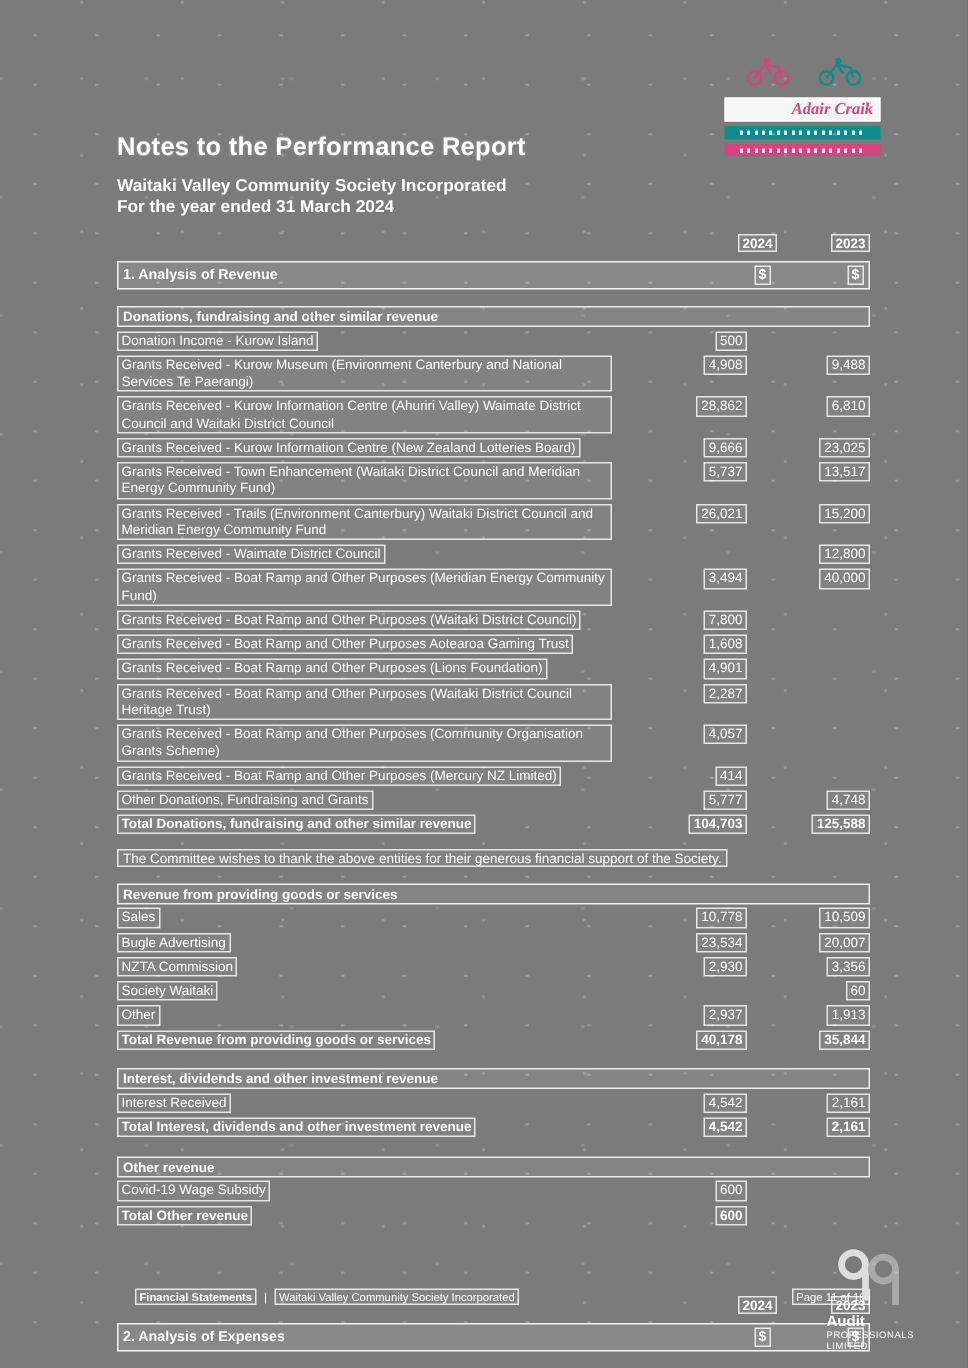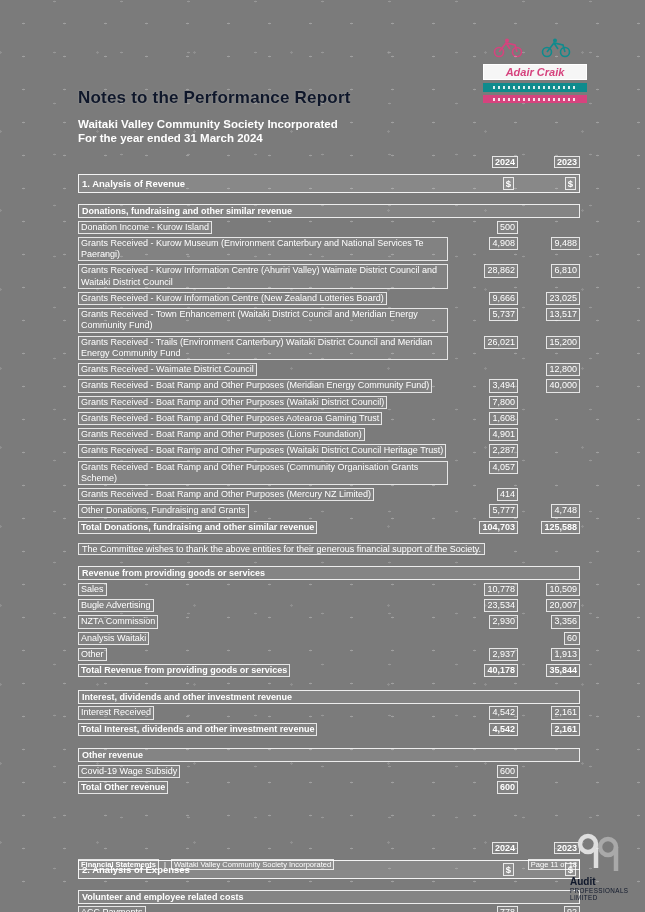--- a/index.html
+++ b/index.html
@@ -13,70 +13,70 @@
     content:"";position:absolute;inset:0;pointer-events:none;opacity:.30;
     background-image:
       radial-gradient(rgba(255,255,255,.9) 1px, transparent 1.3px),
       radial-gradient(rgba(255,255,255,.7) 1px, transparent 1.4px),
       radial-gradient(rgba(255,255,255,.5) 1.2px, transparent 1.6px);
     background-size:41px 33px, 67px 51px, 97px 79px;
     background-position:3px 7px, 21px 27px, 49px 13px;
   }
   .content{position:absolute;left:78px;right:65px;top:88px;}
 
-  .title{font-size:17px;font-weight:bold;color:#0f172a;letter-spacing:.2px;margin:0 0 10px 0;
+  .title{font-size:17px;font-weight:bold;color:#ffffff;letter-spacing:.2px;margin:0 0 10px 0;
          text-shadow:0 0 2px rgba(255,255,255,.25);}
   .sub{font-size:11.5px;font-weight:bold;margin:2px 0;}
 
   .years-row{display:flex;justify-content:flex-end;margin-top:12px;font-size:9px;font-weight:bold;}
   .amt-col{width:62px;text-align:right;flex-shrink:0;}
 
   .section-bar{
     display:flex;align-items:center;margin-top:6px;padding:2px 3px;
     border:1px solid rgba(255,255,255,.9);background:rgba(255,255,255,.10);
     font-size:9.5px;font-weight:bold;
   }
   .section-bar .sec-title{flex:1;}
 
   .group-heading{
     margin-top:11px;padding:1px 3px;font-size:9px;font-weight:bold;
     border:1px solid rgba(255,255,255,.85);background:rgba(255,255,255,.07);
   }
 
   .rows{margin-top:1px;}
-  .row{display:flex;align-items:flex-start;padding:1.5px 0;font-size:9px;line-height:1.25;}
+  .row{display:flex;align-items:flex-start;padding:1.5px 0;font-size:9px;line-height:1.25;gap:20px;}
   .row .label{flex:1;padding-right:8px;}
   .row .amt{width:62px;text-align:right;flex-shrink:0;}
   .box{display:inline-block;border:1px solid rgba(255,255,255,.8);background:rgba(255,255,255,.06);
        padding:0 2px;max-width:100%;box-sizing:border-box;}
   .row-total{font-weight:bold;}
   .row-total .box{border-width:1.5px;}
 
   .note{margin:8px 0 0 0;font-size:9px;}
   .note .box{padding:0 3px;}
 
   .spacer-lg{height:34px;}
 
-  .footer{position:absolute;left:78px;right:65px;bottom:42px;display:flex;align-items:center;
+  .footer{position:absolute;left:90px;right:65px;bottom:42px;display:flex;align-items:center;
           gap:5px;font-size:7.5px;}
   .footer .page-num{margin-left:auto;}
   .footer .bold{font-weight:bold;}
 
   
-  .ac-logo{position:absolute;top:36px;right:58px;width:104px;text-align:center;}
+  .ac-logo{position:absolute;top:36px;right:58px;width:104px;text-align:right;font-family:Liberation Serif, serif;}
   .ac-name{display:block;border:1px solid #ffffff;background:#f6f6f6;color:#d6437e;
            font-weight:bold;font-style:italic;font-size:11px;padding:1px 4px;margin-top:2px;}
   .ac-bar{height:9px;margin-top:3px;
           background-image:repeating-linear-gradient(90deg, rgba(255,255,255,.85) 0 2px, transparent 2px 5px);
           background-size:80% 3px;background-repeat:no-repeat;background-position:center;}
   .ac-bar.teal{background-color:#0f8b8d;}
   .ac-bar.pink{background-color:#d6437e;height:8px;}
 
   
-  .ap-logo{position:absolute;right:9px;bottom:10px;width:66px;color:#0f172a;}
+  .ap-logo{position:absolute;right:28px;bottom:10px;width:66px;color:#ffffff;}
   .ap-text1{font-size:10px;font-weight:bold;line-height:1.1;}
   .ap-text2{font-size:6.3px;letter-spacing:.4px;line-height:1.2;}
 </style>
 </head>
 <body>
 
 <div class="page">
 
   <div class="ac-logo">
     <svg width="96" height="22" viewBox="0 0 96 22">
@@ -232,21 +232,21 @@
           <span class="amt"><span class="box">20,007</span></span>
         </div>
 
         <div class="row">
           <span class="label"><span class="box">NZTA Commission</span></span>
           <span class="amt"><span class="box">2,930</span></span>
           <span class="amt"><span class="box">3,356</span></span>
         </div>
 
         <div class="row">
-          <span class="label"><span class="box">Analysis Waitaki</span></span>
+          <span class="label"><span class="box">Society Waitaki</span></span>
           <span class="amt"></span>
           <span class="amt"><span class="box">60</span></span>
         </div>
 
         <div class="row">
           <span class="label"><span class="box">Other</span></span>
           <span class="amt"><span class="box">2,937</span></span>
           <span class="amt"><span class="box">1,913</span></span>
         </div>
 

